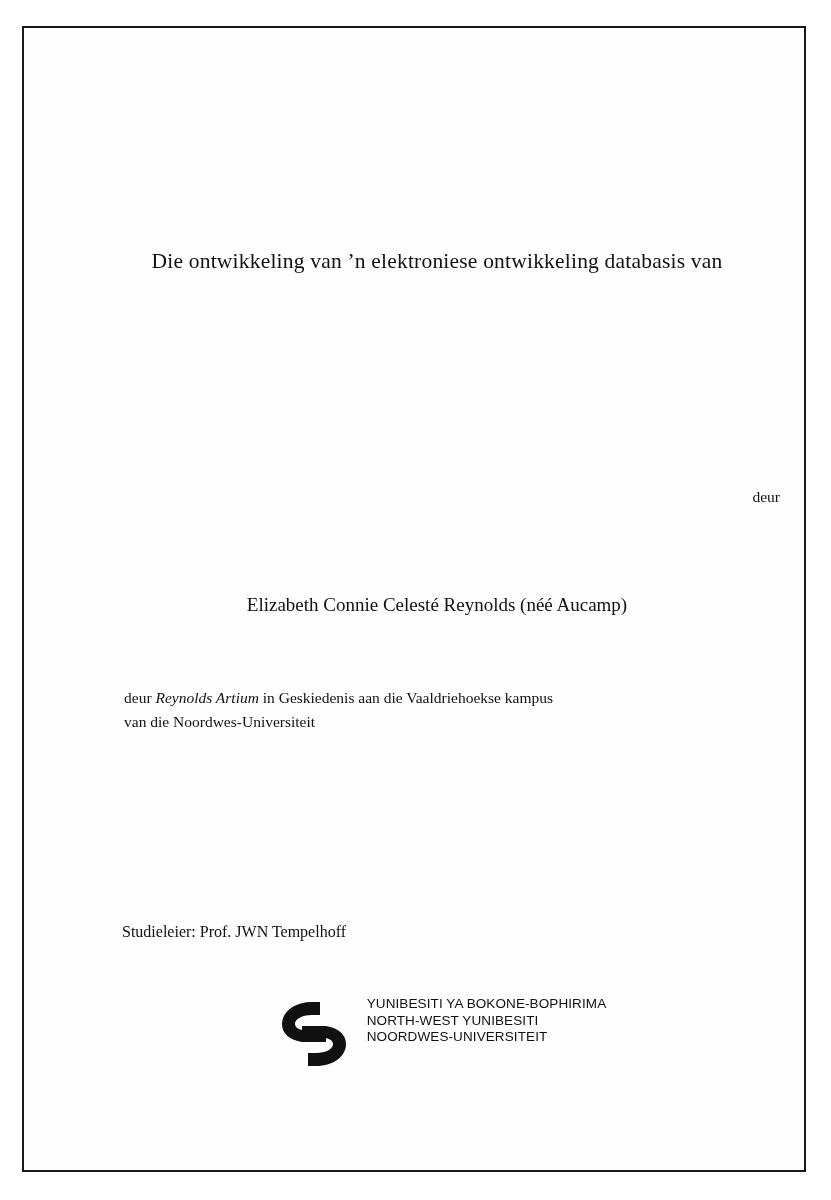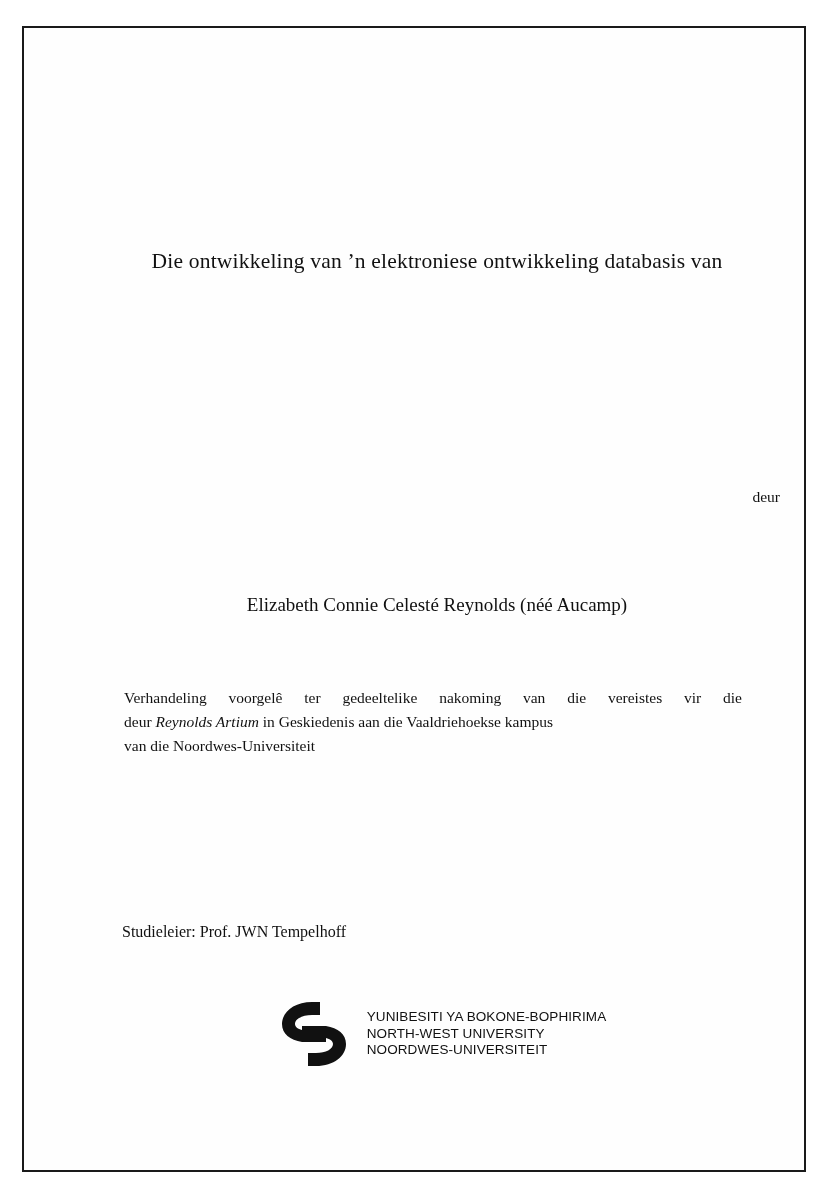--- a/index.html
+++ b/index.html
@@ -102,21 +102,21 @@
     position: absolute;
     left: 0;
     top: 908px;
     width: 670px;
     display: flex;
     justify-content: center;
     align-items: center;
   }
   .logo {
     display: flex;
-    align-items: center;
+    align-items: flex-start;
     gap: 7px;
   }
   .logo-mark {
     width: 92px;
     height: 76px;
     position: relative;
     flex: none;
   }
   .logo-text {
     font-family: "Liberation Sans", sans-serif;
@@ -136,21 +136,20 @@
 
       <div class="title-block">
         <div class="title-line">Die ontwikkeling van ’n elektroniese ontwikkeling databasis van</div>
       </div>
 
       <div class="deur">deur</div>
 
       <div class="author">Elizabeth Connie Celesté Reynolds (néé Aucamp)</div>
 
       <div class="submission">
-        <div class="l1">Verhandeling voorgelê ter gedeeltelike nakoming van die vereistes vir die</div>
         <div class="l2"><span>deur </span><em>Reynolds Artium</em><span> in Geskiedenis aan die Vaaldriehoekse kampus</span></div>
         <div class="l3">van die Noordwes-Universiteit</div>
       </div>
 
       <div class="supervisor">
         <div>Studieleier: Prof. JWN Tempelhoff</div>
       </div>
 
       <div class="logo-wrap">
         <div class="logo">
@@ -158,21 +157,21 @@
             <svg viewBox="0 0 92 76" width="92" height="76" aria-hidden="true">
               <g fill="#111111">
                 <path d="M44 6 C26 6 14 16 14 28 C14 38 22 44 34 46 L34 34 C30 33 27 31 27 28 C27 23 34 19 44 19 L52 19 L52 6 Z"></path>
                 <path d="M48 70 C66 70 78 60 78 48 C78 38 70 32 58 30 L58 42 C62 43 65 45 65 48 C65 53 58 57 48 57 L40 57 L40 70 Z"></path>
                 <rect x="34" y="30" width="24" height="16"></rect>
               </g>
             </svg>
           </div>
           <div class="logo-text">
             <div>YUNIBESITI YA BOKONE-BOPHIRIMA</div>
-            <div>NORTH-WEST UNIVERSITY</div>
+            <div>NORTH-WEST YUNIBESITI</div>
             <div>NOORDWES-UNIVERSITEIT</div>
           </div>
         </div>
       </div>
 
     </div>
   </div>
 </div>
 
 </body></html>

